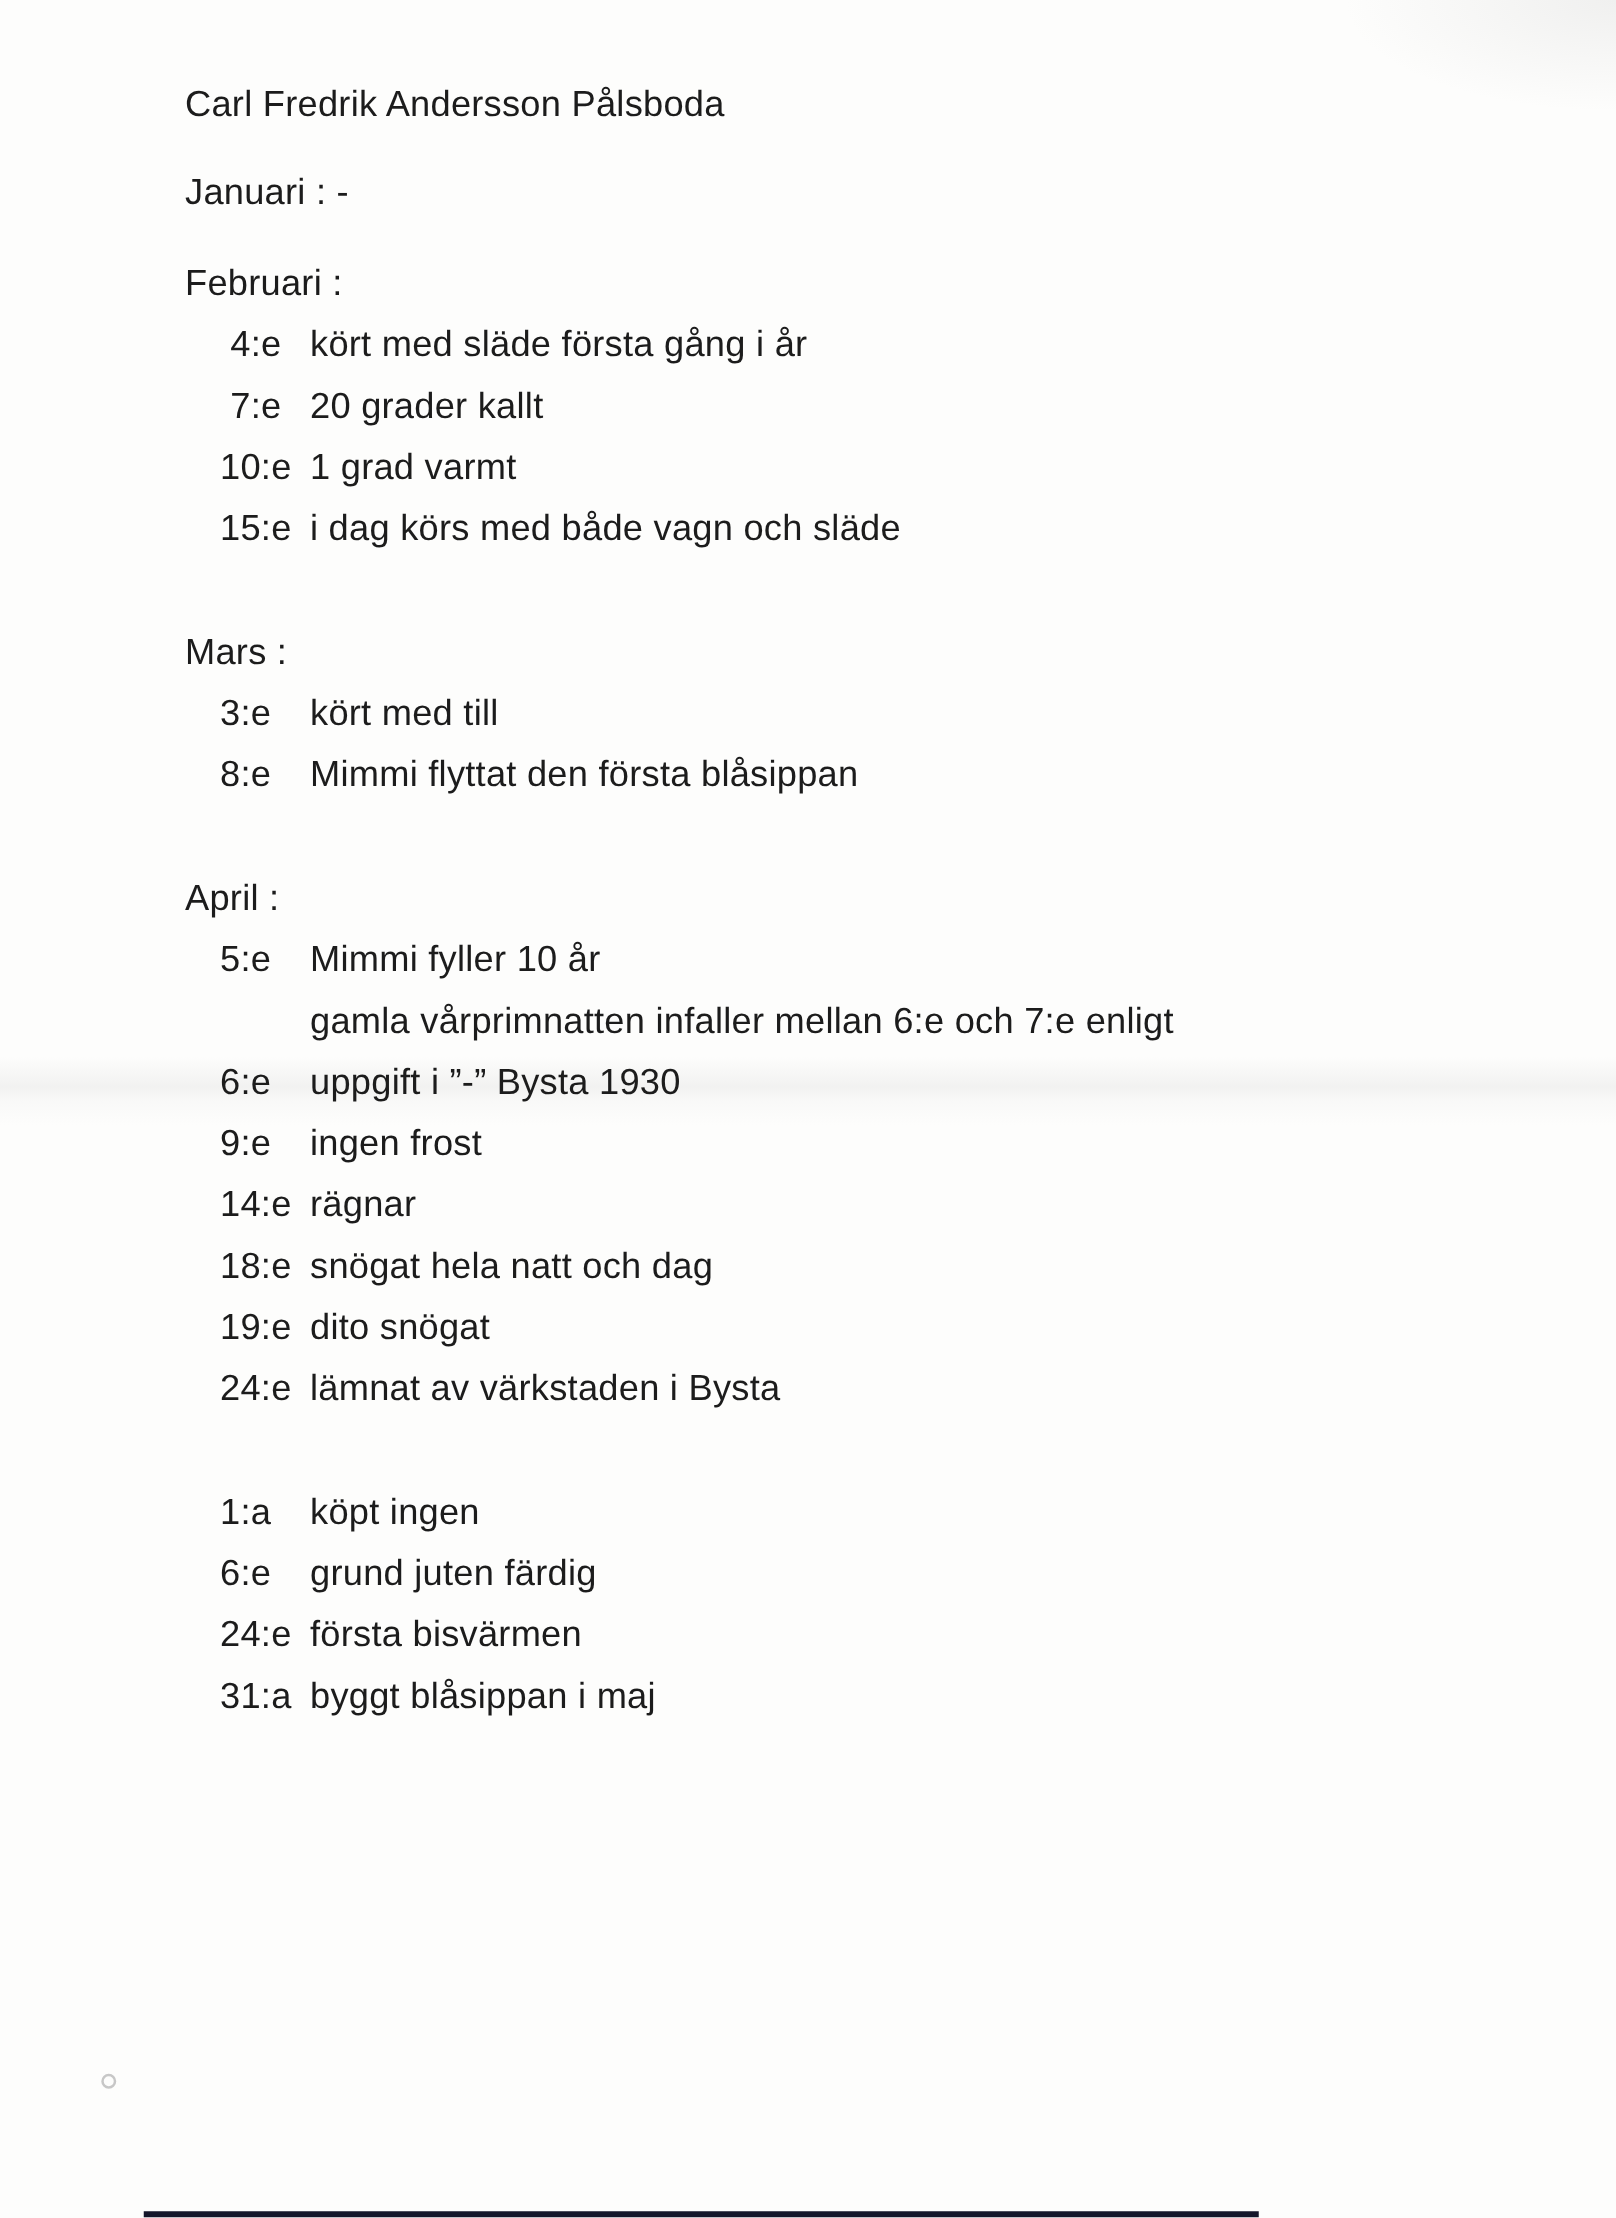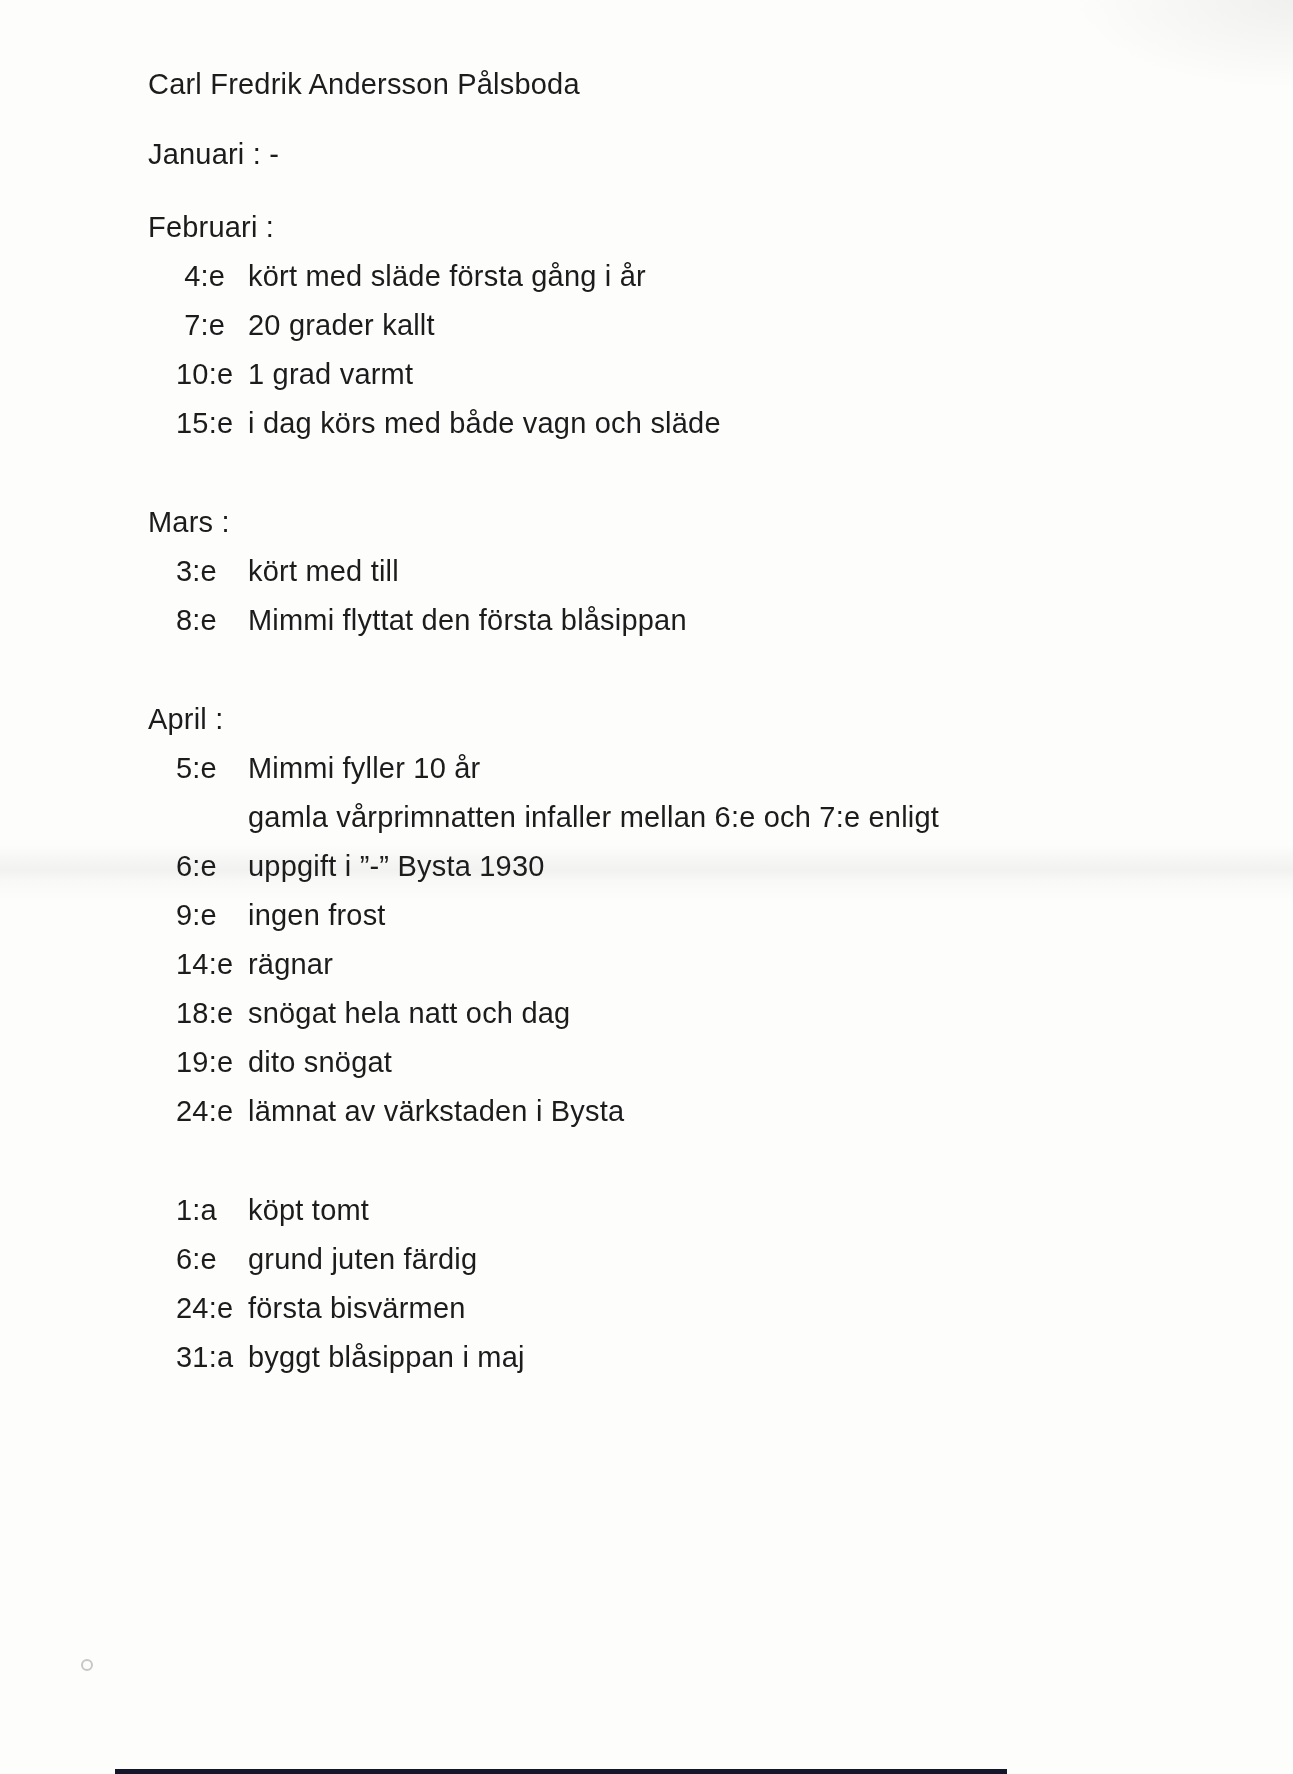--- a/index.html
+++ b/index.html
@@ -211,21 +211,21 @@
   </div>
 
 </div>
   </section>
 
   <section class="section">
     <div class="entry-list">
   <div class="entry">
     <span class="entry-day">1:a</span>
     <span class="entry-text">
-      <span class="entry-text-main">köpt tomt</span>
+      <span class="entry-text-main">köpt ingen</span>
       
     </span>
   </div>
 
   <div class="entry">
     <span class="entry-day">6:e</span>
     <span class="entry-text">
       <span class="entry-text-main">grund juten färdig</span>
       
     </span>

